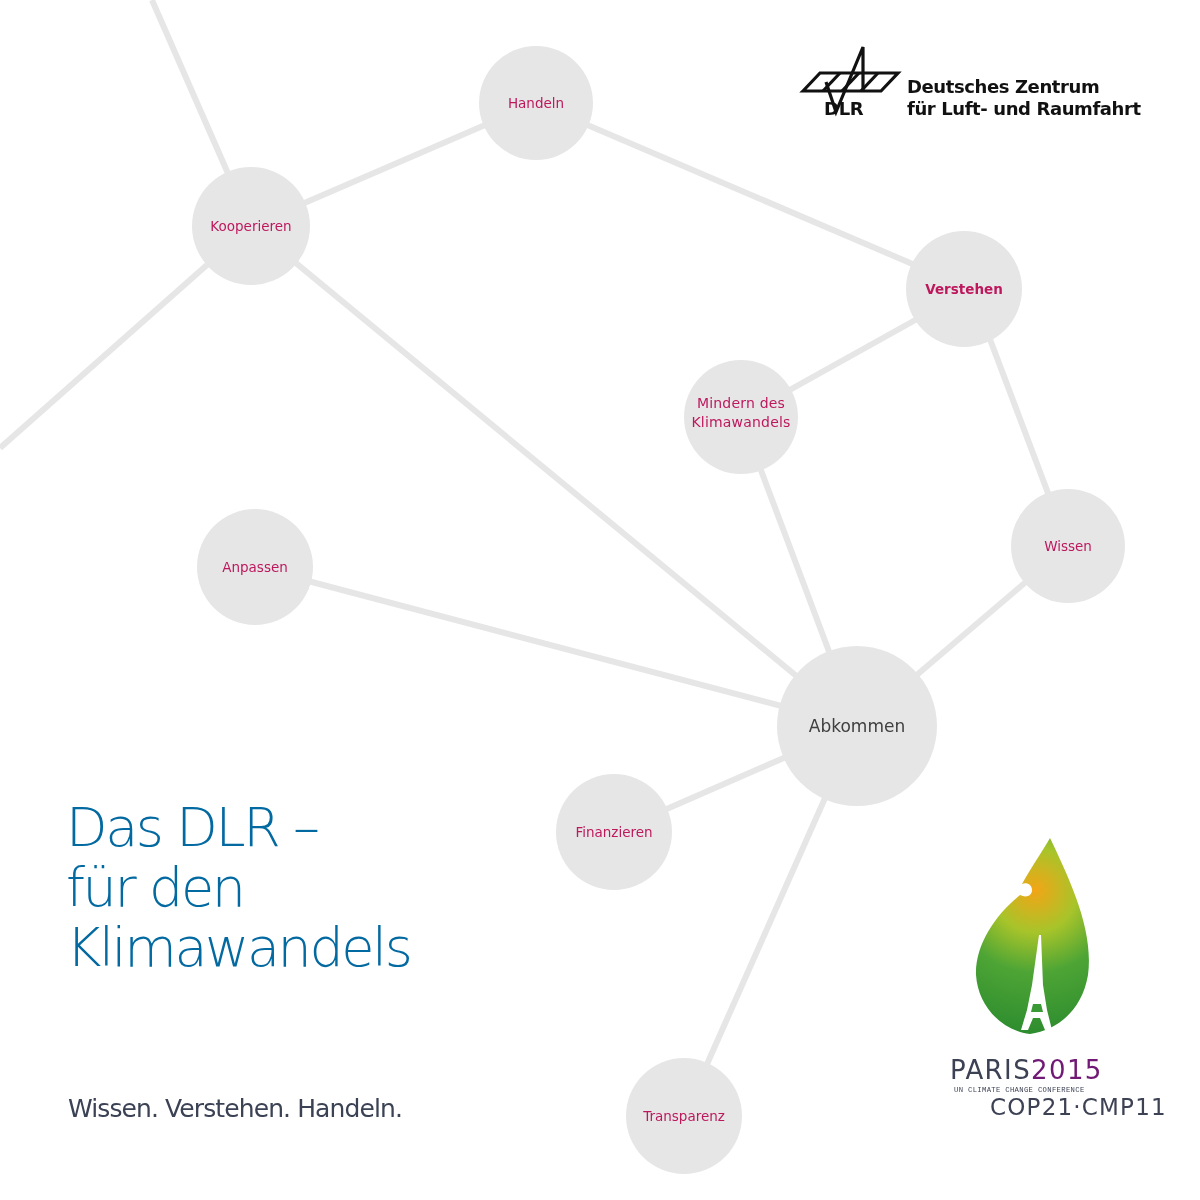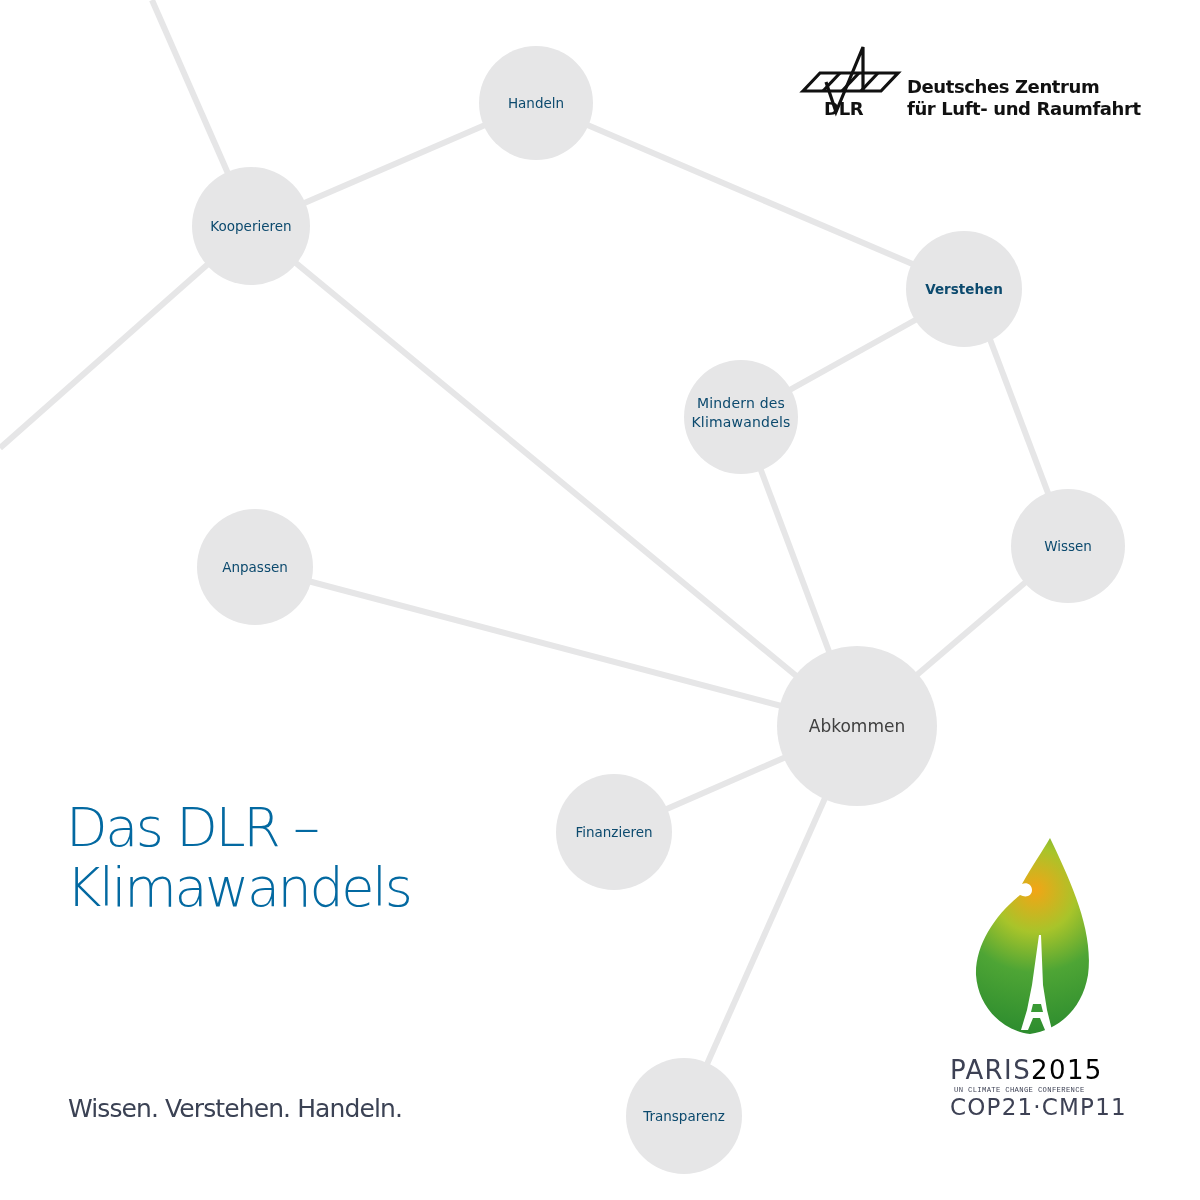--- a/index.html
+++ b/index.html
@@ -1,42 +1,42 @@
 <!DOCTYPE html>
 <html><head>
 <meta charset="utf-8">
 <style>
   html, body { margin:0; padding:0; background:#ffffff; }
   body { width:1200px; height:1200px; position:relative; overflow:hidden;
          font-family:"DejaVu Sans", "Liberation Sans", sans-serif; }
   #net { position:absolute; left:0; top:0; width:1200px; height:1200px; }
   .node { position:absolute; border-radius:50%; background:#e6e6e7;
           display:flex; align-items:center; justify-content:center; text-align:center;
-          color:#0c4a6e; font-size:13.5px; line-height:15px; box-sizing:border-box; }
+          color:#be185d; font-size:13.5px; line-height:15px; box-sizing:border-box; }
   .node.big { font-size:17px; color:#404040; }
   .node.small { font-size:14px; line-height:19px; padding-bottom:8px; letter-spacing:0.2px; }
   .node span { display:block; white-space:pre-line; }
   .dlr-text { position:absolute; left:907px; top:76px; font-family:"DejaVu Sans", sans-serif;
               font-weight:bold; font-size:18px; line-height:22px; color:#111; letter-spacing:-0.4px; }
   .dlr-abbr { position:absolute; left:824px; top:98px; font-family:"DejaVu Sans", sans-serif;
               font-weight:bold; font-size:18px; color:#111; letter-spacing:-0.3px; }
   .title { position:absolute; left:66px; top:798px; color:#0369a1;
            font-family:"DejaVu Sans", sans-serif; font-weight:300; font-size:54px;
            line-height:60px; letter-spacing:-2.4px; }
   .title div { white-space:nowrap; }
   .subtitle { position:absolute; left:68px; top:1094px; color:#3b4254;
               font-family:"DejaVu Sans", sans-serif; font-size:25px; letter-spacing:-0.9px;text-align:center; }
   .cop { position:absolute; left:950px; top:1056px; width:170px; text-align:left; }
   .cop .paris { font-family:"DejaVu Sans", sans-serif; font-size:26px; letter-spacing:1.4px;
                 color:#3d4154; line-height:28px; }
-  .cop .paris .yr { color:#000000;text-align:center; }
+  .cop .paris .yr { color:#701a75;text-align:center; }
   .cop .conf { font-family:Liberation Mono, monospace; font-size:7.2px; letter-spacing:0.35px;
                color:#3d4154; margin-top:2px; margin-left:4px; }
   .cop .cmp { font-family:"DejaVu Sans", sans-serif; font-size:23px; letter-spacing:1.2px;
-              color:#3d4154; line-height:26px; }
+              color:#3d4154; line-height:26px;margin-left:40px; }
 </style>
 </head>
 <body>
 
 <svg id="net" xmlns="http://www.w3.org/2000/svg" width="1200" height="1200">
   <g id="edges">
       <line x1="251" y1="226" x2="536" y2="103" stroke="#e6e6e7" stroke-width="6"></line>
       <line x1="536" y1="103" x2="971" y2="289" stroke="#e6e6e7" stroke-width="6"></line>
       <line x1="971" y1="289" x2="741" y2="417" stroke="#e6e6e7" stroke-width="6"></line>
       <line x1="971" y1="289" x2="1068" y2="546" stroke="#e6e6e7" stroke-width="6"></line>
@@ -92,20 +92,21 @@
   </g>
 </svg>
 <div class="dlr-abbr">DLR</div>
 <div class="dlr-text">
   <div>Deutsches Zentrum</div>
   <div>für Luft- und Raumfahrt</div>
 </div>
 
 <div class="title">
   <div>Das DLR –</div>
+  <div>für den</div>
   <div>Klimawandels</div>
 </div>
 <div class="subtitle">Wissen. Verstehen. Handeln.</div>
 
 <svg style="position:absolute;left:970px;top:834px;" width="125" height="205" viewBox="970 834 125 205">
   <defs>
     <radialGradient id="leafGrad" cx="1035" cy="890" r="150" gradientUnits="userSpaceOnUse">
       <stop offset="0" stop-color="#f2a516"></stop>
       <stop offset="0.28" stop-color="#a8c42a"></stop>
       <stop offset="0.55" stop-color="#4ea535"></stop>

